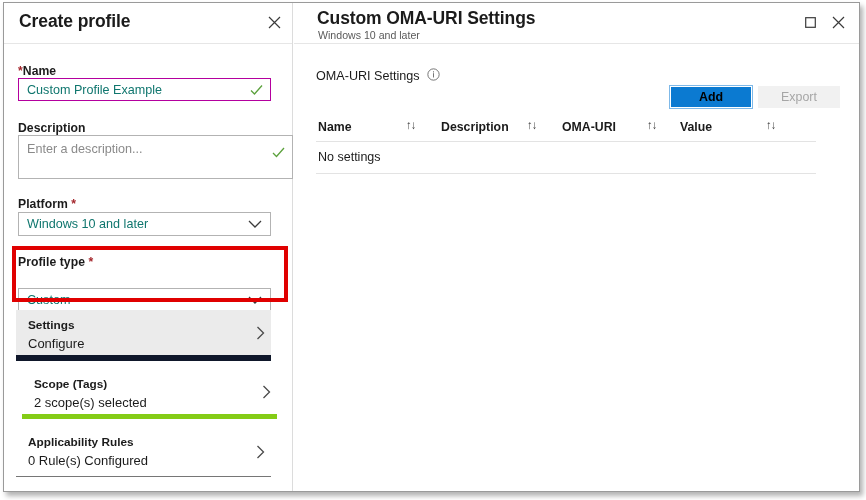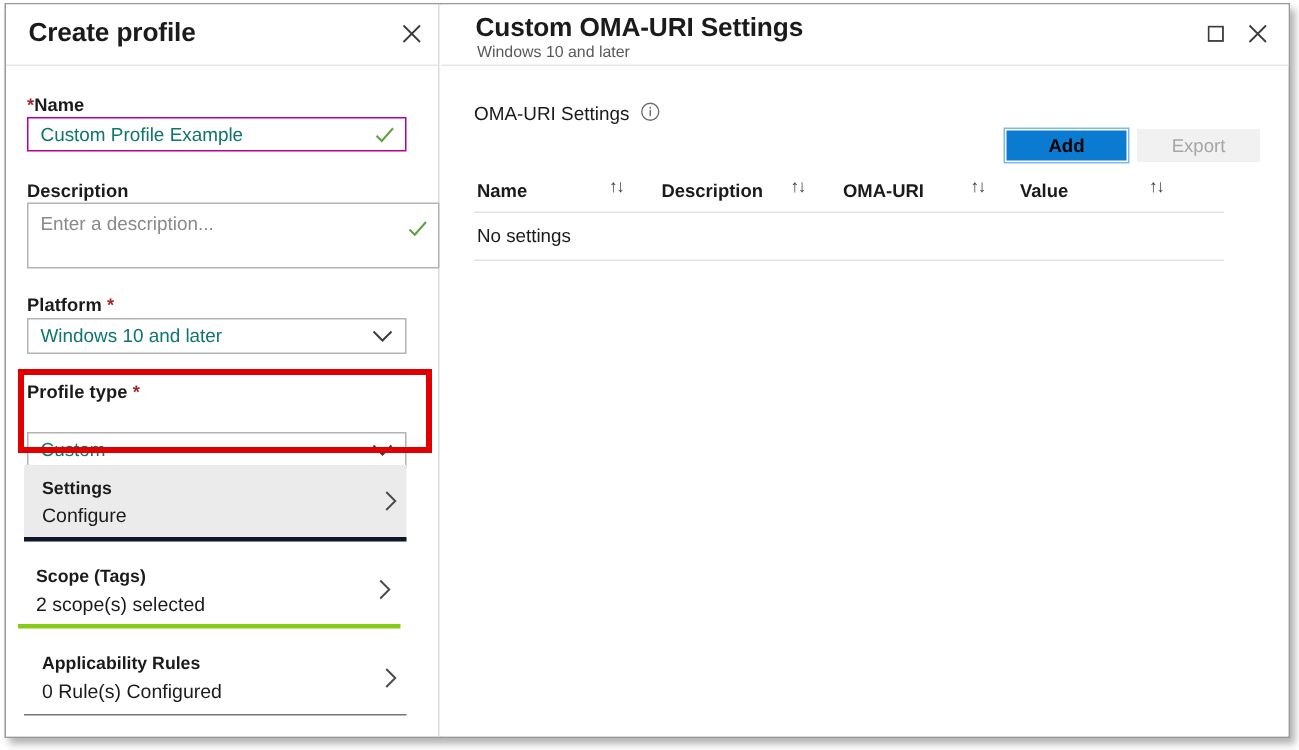--- a/index.html
+++ b/index.html
@@ -359,31 +359,31 @@
       </div>
       <div class="txt-input" style="left:14px;top:244px;width:253px;height:24px;border:1px solid #b3b3b3;position:absolute;">
         <span class="val">Custom</span>
         <span class="caret">
           <svg width="14" height="9" viewBox="0 0 14 9" aria-hidden="true">
             <path d="M1 1.5 L7 7.5 L13 1.5" stroke="#3b3b3b" stroke-width="1.3" fill="none"></path>
           </svg>
         </span>
       </div>
 
-      <div class="nav-row" style="left:12px;top:266px;height:51px;background:#ebebeb;border-bottom:3px solid #0f172a;">
+      <div class="nav-row" style="left:12px;top:266px;height:51px;background:#ebebeb;border-bottom:6px solid #0f172a;">
         <div class="r-top" style="position:absolute;left:12px;top:8px;">Settings</div>
         <div class="r-bot" style="position:absolute;left:12px;top:26px;">Configure</div>
         <span class="chev">
           <svg width="9" height="14" viewBox="0 0 9 14" aria-hidden="true">
             <path d="M1.5 1 L7.5 7 L1.5 13" stroke="#4a4a4a" stroke-width="1.3" fill="none"></path>
           </svg>
         </span>
       </div>
 
-      <div class="nav-row" style="left:8px;top:325px;height:50px;border-bottom:3px solid #84cc16;">
+      <div class="nav-row" style="left:18px;top:325px;height:50px;border-bottom:5px solid #84cc16;">
         <div class="r-top" style="position:absolute;left:12px;top:8px;">Scope (Tags)</div>
         <div class="r-bot" style="position:absolute;left:12px;top:26px;">2 scope(s) selected</div>
         <span class="chev">
           <svg width="9" height="14" viewBox="0 0 9 14" aria-hidden="true">
             <path d="M1.5 1 L7.5 7 L1.5 13" stroke="#4a4a4a" stroke-width="1.3" fill="none"></path>
           </svg>
         </span>
       </div>
 
       <div class="nav-row" style="left:12px;top:383px;height:50px;border-bottom:1px solid #767676;">

